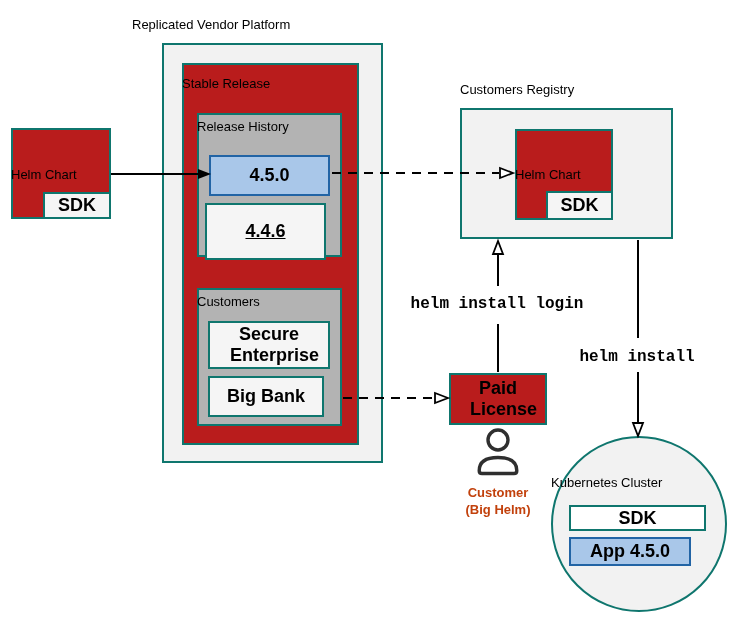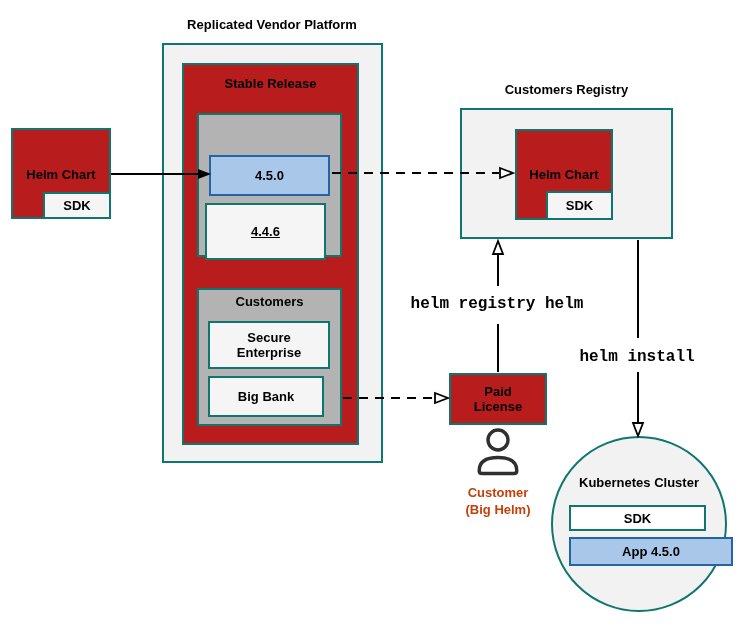--- a/index.html
+++ b/index.html
@@ -8,43 +8,44 @@
     font-family:"Liberation Sans",sans-serif;overflow:hidden;
   }
   .box{position:absolute;box-sizing:border-box;border:2px solid #0f766e;}
   .fill-container{background:#f2f2f2;}
   .fill-panel{background:#b91c1c;}
   .fill-group{background:#b3b3b3;}
   .fill-item{background:#f5f5f5;}
   .fill-white{background:#ffffff;}
   .fill-highlight{background:#a9c7e9;border:2.5px solid #2264a5;}
   .center-txt{display:flex;align-items:center;justify-content:center;text-align:center;}
-  .lbl{position:absolute;font-weight:700;font-size:13px;color:#000;text-align:center;line-height:1.25;}
+  .lbl{position:absolute;font-weight:400;font-size:13px;color:#000;text-align:left;line-height:1.25;}
   .blue-txt{color:#17599c;}
   .mono-lbl{position:absolute;font-family:"Liberation Mono",monospace;font-weight:700;font-size:16px;color:#000;text-align:center;}
-  .box-label{font-weight:700;font-size:13px;color:#000;}
+  .box-label{font-weight:700;font-size:18px;color:#000;}
   .overlay{position:absolute;left:0;top:0;width:747px;height:634px;pointer-events:none;z-index:20;}
   .circle{border-radius:50%;}
   .caption{position:absolute;font-weight:700;font-size:13px;line-height:17px;color:#c2410c;text-align:center;}
 </style>
 </head>
 <body>
 
 <div class="canvas">
 
   <div class="lbl" style="left:132px;top:17px;width:280px;">Replicated Vendor Platform</div>
 
   <div class="lbl" style="left:460px;top:82px;width:213px;">Customers Registry</div>
 
   <div class="box fill-container" style="left:162px;top:43px;width:221px;height:420px;"></div>
 
   <div class="box fill-panel" style="left:182px;top:63px;width:177px;height:382px;"></div>
   <div class="lbl" style="left:182px;top:76px;width:177px;">Stable Release</div>
 
   <div class="box fill-group" style="left:197px;top:113px;width:145px;height:144px;"></div>
+  <div class="lbl" style="left:197px;top:119px;width:145px;">Release History</div>
 
   <div class="box fill-highlight center-txt" style="left:209px;top:155px;width:121px;height:41px;">
     <span class="box-label blue-txt">4.5.0</span>
   </div>
 
   <div class="box fill-item center-txt" style="left:205px;top:203px;width:121px;height:57px;text-decoration:underline;">
     <span class="box-label">4.4.6</span>
   </div>
 
   <div class="box fill-group" style="left:197px;top:288px;width:145px;height:138px;"></div>
@@ -64,21 +65,21 @@
     <span class="box-label">SDK</span>
   </div>
 
   <div class="box fill-container" style="left:460px;top:108px;width:213px;height:131px;"></div>
   <div class="box fill-panel" style="left:515px;top:129px;width:98px;height:91px;"></div>
   <div class="lbl" style="left:515px;top:167px;width:98px;">Helm Chart</div>
   <div class="box fill-item center-txt" style="left:546px;top:191px;width:67px;height:29px;">
     <span class="box-label">SDK</span>
   </div>
 
-  <div class="mono-lbl" style="left:377px;top:295px;width:240px;">helm registry helm</div>
+  <div class="mono-lbl" style="left:377px;top:295px;width:240px;">helm install login</div>
 
   <div class="mono-lbl" style="left:537px;top:348px;width:200px;">helm install</div>
 
   <div class="box fill-panel center-txt" style="left:449px;top:373px;width:98px;height:52px;">
     <span class="box-label" style="width:56px;">Paid License</span>
   </div>
 
   <svg style="position:absolute;left:476px;top:421px;" width="44" height="56" viewBox="0 0 44 56">
     <circle cx="22" cy="19" r="10" fill="#ffffff" stroke="#2f2f2f" stroke-width="3.4"></circle>
     <path d="M6 52.5 q-2.8 0 -2.8 -2.8 q0 -13.2 18.8 -13.2 q18.8 0 18.8 13.2 q0 2.8 -2.8 2.8 z" fill="#ffffff" stroke="#2f2f2f" stroke-width="3.4" stroke-linejoin="round"></path>
@@ -86,21 +87,21 @@
   <div class="caption" style="left:443px;top:484px;width:110px;">
     <div>Customer</div>
     <div>(Big Helm)</div>
   </div>
 
   <div class="box fill-container circle" style="left:551px;top:436px;width:176px;height:176px;"></div>
   <div class="lbl" style="left:551px;top:475px;width:176px;">Kubernetes Cluster</div>
   <div class="box fill-white center-txt" style="left:569px;top:505px;width:137px;height:26px;">
     <span class="box-label">SDK</span>
   </div>
-  <div class="box fill-highlight center-txt" style="left:569px;top:537px;width:164px;height:29px;">
+  <div class="box fill-highlight center-txt" style="left:569px;top:537px;width:122px;height:29px;">
     <span class="box-label blue-txt">App 4.5.0</span>
   </div>
 
   <svg class="overlay">
 
     <g>
       <line x1="111" y1="174" x2="200" y2="174" stroke="#000" stroke-width="2"></line>
       <polygon points="211,174 198,169 198,179" fill="#000"></polygon>
     </g>
 

